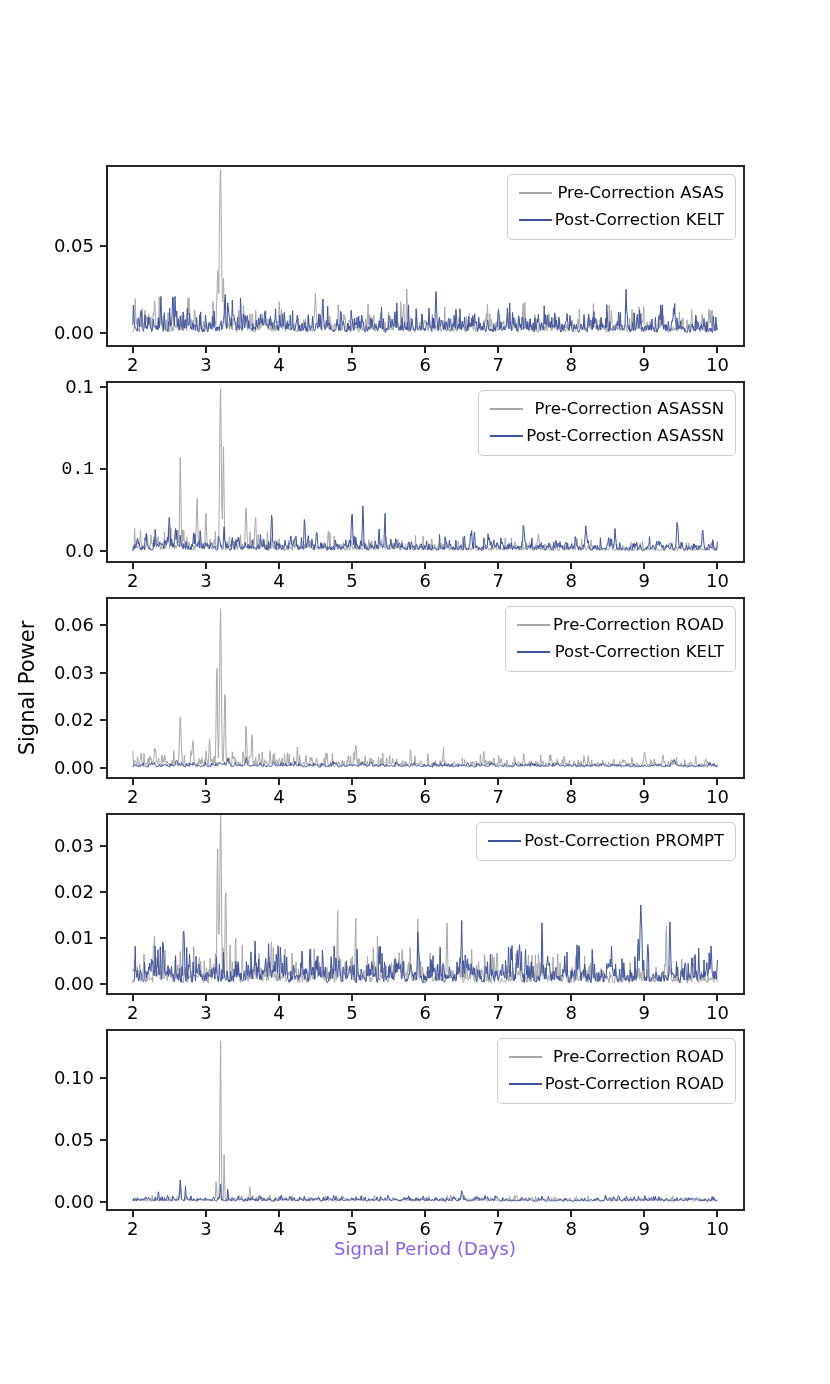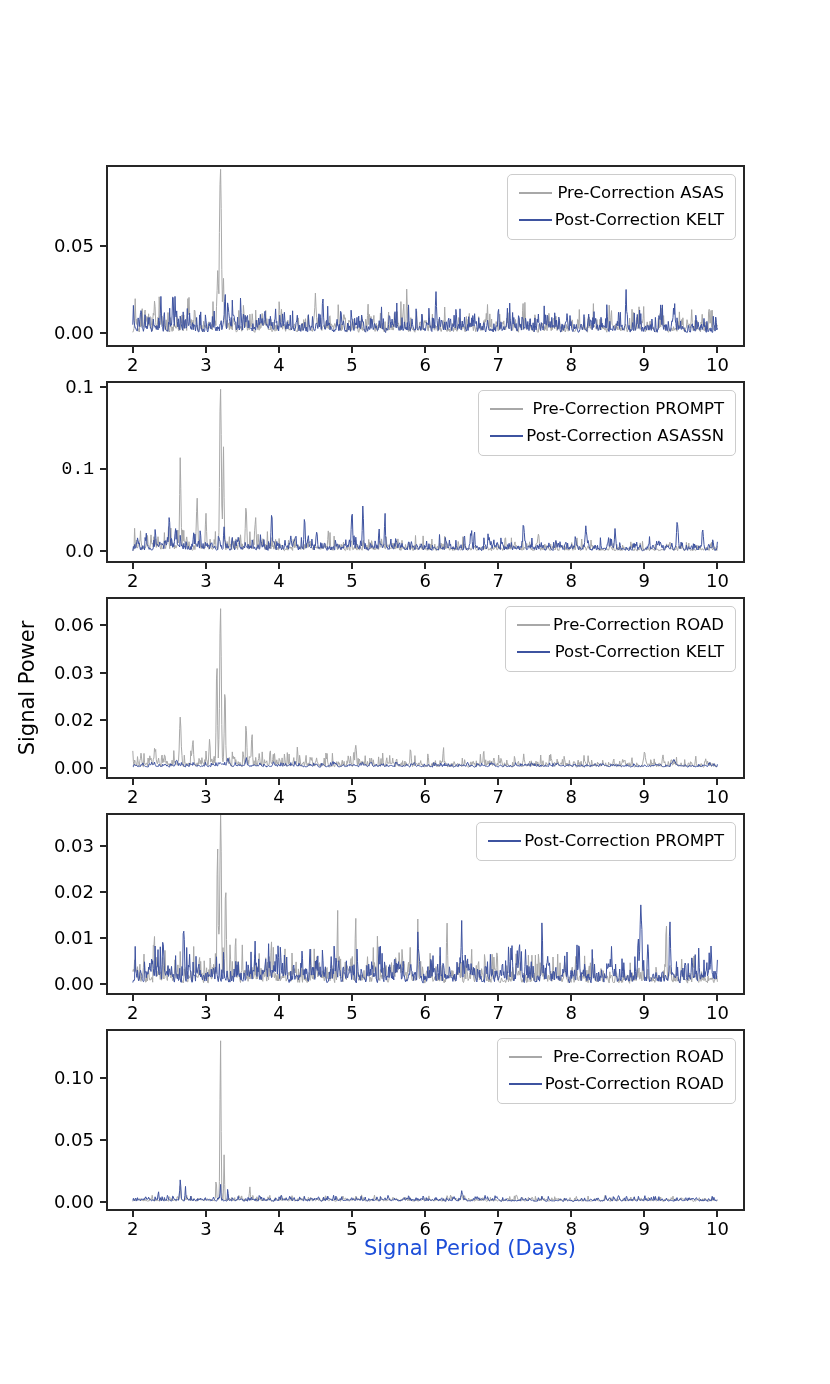--- a/index.html
+++ b/index.html
@@ -27,21 +27,21 @@
     position:absolute; top:7px; right:7px; z-index:2;
     background:#ffffff; border:1px solid #cccccc; border-radius:5px;
     padding:9px 11px 9px 11px; display:flex; flex-direction:column; gap:8px;
   }
   .legend-item { display:flex; align-items:center; gap:3px;justify-content:space-between; }
   .legend-line { width:33px; height:0; border-top:2px solid #000; flex:none; }
   .legend-label { font-size:16.5px; line-height:1.15; color:#000; white-space:nowrap; }
 
   .xlabel {
     position:absolute; left:425px; top:1248px; transform:translate(-50%,-50%);
-    font-size:21px; color:#1d4ed8; white-space:nowrap;margin-left:45px;
+    font-size:18px; color:#8b5cf6; white-space:nowrap;
   }
   .ylabel {
     position:absolute; left:27px; top:688px; transform:translate(-50%,-50%) rotate(-90deg);
     font-size:21px; color:#000; white-space:nowrap;
   }
 </style>
 </head>
 <body>
 
 <div class="figure">
@@ -111,21 +111,21 @@
         <div class="x-tick-label" style="left: 609.425px;">10</div>
         <div class="y-tick" style="top: 168.157px;"></div>
         <div class="y-tick-label" style="top: 168.157px;">0.0</div>
         <div class="y-tick" style="top: 86.129px;"></div>
         <div class="y-tick-label" style="top: 86.129px; font-family: Liberation Mono, monospace;">0.1</div>
         <div class="y-tick" style="top: 4.10138px;"></div>
         <div class="y-tick-label" style="top: 4.10138px;">0.1</div>
         <div class="legend">
           <div class="legend-item">
             <span class="legend-line" style="border-top-color: rgb(168, 168, 168);"></span>
-            <span class="legend-label">Pre-Correction PROMPT</span>
+            <span class="legend-label">Pre-Correction ASASSN</span>
           </div>
           <div class="legend-item">
             <span class="legend-line" style="border-top-color: rgb(62, 83, 160);"></span>
             <span class="legend-label">Post-Correction ASASSN</span>
           </div>
         </div>
       </div>
       <div class="subplot" style="top: 597px;">
         <svg class="plot-svg" viewBox="0 0 635 178" preserveAspectRatio="none">
           <path d="M24.8 151.9L25.4 162.8L26.0 166.7L26.6 161.0L27.2 162.5L27.8 163.4L28.4 166.0L28.9 166.9L29.5 157.6L30.1 163.1L30.7 163.6L31.3 166.7L31.9 161.5L32.5 159.6L33.0 154.2L33.6 159.0L34.2 164.4L34.8 167.2L35.4 167.7L36.0 154.4L36.5 163.3L37.1 165.8L37.7 165.6L38.3 164.2L38.9 164.2L39.5 166.7L40.1 159.0L40.6 162.7L41.2 164.2L41.8 156.8L42.4 160.8L43.0 159.1L43.6 162.6L44.2 165.0L44.7 165.2L45.3 160.3L45.9 159.0L46.5 149.3L47.1 152.6L47.7 150.5L48.3 160.8L48.8 163.2L49.4 164.8L50.0 161.9L50.6 159.1L51.2 163.5L51.8 164.6L52.3 165.2L52.9 167.5L53.5 158.2L54.1 156.0L54.7 163.8L55.3 159.7L55.9 163.1L56.4 156.0L57.0 156.6L57.6 161.4L58.2 164.5L58.8 162.0L59.4 162.7L60.0 166.2L60.5 165.0L61.1 164.7L61.7 166.7L62.3 164.5L62.9 166.4L63.5 166.9L64.1 161.2L64.6 165.7L65.2 165.7L65.8 151.6L66.4 161.7L67.0 164.1L67.6 162.1L68.1 163.5L68.7 164.4L69.3 166.3L69.9 162.8L70.5 161.9L71.1 151.1L71.7 129.7L72.2 118.1L72.8 128.0L73.4 147.8L74.0 156.6L74.6 165.5L75.2 167.2L75.8 168.0L76.3 156.2L76.9 164.0L77.5 164.1L78.1 164.9L78.7 164.4L79.3 167.0L79.9 164.3L80.4 164.1L81.0 166.0L81.6 166.8L82.2 166.0L82.8 151.8L83.4 156.7L83.9 153.6L84.5 145.3L85.1 141.6L85.7 155.6L86.3 162.7L86.9 164.9L87.5 167.1L88.0 166.8L88.6 165.1L89.2 163.8L89.8 166.9L90.4 165.3L91.0 159.4L91.6 161.3L92.1 164.8L92.7 161.4L93.3 165.4L93.9 158.7L94.5 163.6L95.1 164.3L95.6 163.8L96.2 166.0L96.8 160.6L97.4 165.8L98.0 152.0L98.6 160.2L99.2 162.1L99.7 166.5L100.3 165.1L100.9 152.8L101.5 140.3L102.1 148.0L102.7 163.0L103.3 162.5L103.8 159.9L104.4 161.7L105.0 166.0L105.6 160.4L106.2 157.3L106.8 163.9L107.4 159.3L107.9 133.9L108.5 79.1L109.1 69.5L109.7 126.8L110.3 159.0L110.9 140.5L111.4 109.4L112.0 34.8L112.6 9.7L113.2 57.8L113.8 125.4L114.4 158.8L115.0 162.8L115.5 157.1L116.1 134.2L116.7 95.5L117.3 100.1L117.9 146.4L118.5 162.1L119.1 162.4L119.6 161.5L120.2 160.9L120.8 164.7L121.4 158.6L122.0 162.9L122.6 166.5L123.2 166.0L123.7 167.5L124.3 152.9L124.9 159.6L125.5 157.4L126.1 159.9L126.7 158.1L127.2 163.6L127.8 160.6L128.4 164.2L129.0 165.1L129.6 165.2L130.2 162.6L130.8 164.7L131.3 165.8L131.9 163.3L132.5 164.3L133.1 167.0L133.7 167.6L134.3 166.4L134.9 152.7L135.4 155.7L136.0 160.2L136.6 165.0L137.2 159.6L137.8 127.2L138.4 131.6L139.0 148.7L139.5 164.2L140.1 161.2L140.7 165.3L141.3 157.5L141.9 158.7L142.5 157.9L143.0 157.2L143.6 140.5L144.2 135.7L144.8 158.7L145.4 166.4L146.0 161.7L146.6 162.5L147.1 166.3L147.7 158.4L148.3 163.9L148.9 166.8L149.5 165.4L150.1 161.7L150.7 159.6L151.2 154.5L151.8 159.9L152.4 165.5L153.0 163.8L153.6 166.4L154.2 152.9L154.8 161.9L155.3 166.4L155.9 166.4L156.5 160.7L157.1 163.9L157.7 163.8L158.3 162.9L158.8 161.8L159.4 166.1L160.0 165.6L160.6 164.9L161.2 165.5L161.8 154.0L162.4 151.9L162.9 162.6L163.5 164.5L164.1 164.4L164.7 160.7L165.3 155.3L165.9 163.2L166.5 154.5L167.0 159.8L167.6 165.5L168.2 164.2L168.8 160.8L169.4 164.9L170.0 163.4L170.6 166.0L171.1 159.4L171.7 160.7L172.3 162.6L172.9 164.1L173.5 164.3L174.1 158.9L174.6 165.3L175.2 166.9L175.8 166.6L176.4 155.1L177.0 160.3L177.6 165.9L178.2 165.0L178.7 167.4L179.3 153.6L179.9 162.3L180.5 164.9L181.1 155.0L181.7 164.3L182.3 167.1L182.8 166.1L183.4 166.7L184.0 165.8L184.6 164.7L185.2 162.4L185.8 158.6L186.4 164.2L186.9 165.7L187.5 162.8L188.1 165.2L188.7 161.4L189.3 148.1L189.9 155.9L190.4 164.8L191.0 167.1L191.6 156.3L192.2 161.0L192.8 166.2L193.4 167.3L194.0 165.4L194.5 164.3L195.1 164.3L195.7 162.9L196.3 166.2L196.9 165.1L197.5 161.1L198.1 156.4L198.6 164.6L199.2 166.6L199.8 164.3L200.4 164.1L201.0 167.0L201.6 166.0L202.1 158.3L202.7 160.2L203.3 161.3L203.9 158.5L204.5 162.8L205.1 166.6L205.7 164.6L206.2 165.8L206.8 167.1L207.4 163.6L208.0 161.8L208.6 158.9L209.2 162.9L209.8 163.8L210.3 165.9L210.9 166.2L211.5 167.2L212.1 165.1L212.7 166.6L213.3 164.0L213.9 167.1L214.4 166.7L215.0 165.9L215.6 166.1L216.2 159.0L216.8 165.4L217.4 167.4L217.9 154.0L218.5 160.0L219.1 154.5L219.7 163.2L220.3 165.4L220.9 167.2L221.5 168.1L222.0 168.0L222.6 167.3L223.2 166.3L223.8 167.5L224.4 154.3L225.0 163.4L225.6 165.7L226.1 167.4L226.7 167.7L227.3 164.6L227.9 164.3L228.5 162.7L229.1 165.7L229.7 167.4L230.2 162.7L230.8 165.2L231.4 163.8L232.0 166.9L232.6 165.9L233.2 167.3L233.7 164.1L234.3 161.2L234.9 166.1L235.5 165.7L236.1 162.3L236.7 166.3L237.3 166.5L237.8 166.0L238.4 166.5L239.0 161.8L239.6 164.4L240.2 156.9L240.8 160.7L241.4 162.8L241.9 164.5L242.5 157.3L243.1 163.2L243.7 165.6L244.3 167.6L244.9 167.0L245.5 155.2L246.0 153.3L246.6 161.1L247.2 150.3L247.8 146.3L248.4 151.9L249.0 163.0L249.5 166.4L250.1 159.3L250.7 165.3L251.3 160.0L251.9 162.3L252.5 164.3L253.1 165.4L253.6 162.5L254.2 162.1L254.8 164.4L255.4 165.4L256.0 162.7L256.6 165.4L257.2 156.7L257.7 163.5L258.3 166.6L258.9 165.6L259.5 162.4L260.1 165.7L260.7 166.3L261.3 166.7L261.8 159.1L262.4 163.6L263.0 163.0L263.6 159.2L264.2 164.2L264.8 166.8L265.3 160.8L265.9 165.1L266.5 165.4L267.1 165.3L267.7 166.2L268.3 165.6L268.9 166.6L269.4 167.2L270.0 166.2L270.6 157.9L271.2 164.2L271.8 166.0L272.4 166.7L273.0 159.5L273.5 165.6L274.1 165.3L274.7 154.1L275.3 163.3L275.9 166.4L276.5 166.9L277.1 165.8L277.6 166.6L278.2 161.9L278.8 158.8L279.4 164.4L280.0 163.6L280.6 164.3L281.1 164.6L281.7 156.4L282.3 164.5L282.9 164.1L283.5 165.0L284.1 164.0L284.7 159.1L285.2 163.7L285.8 163.2L286.4 165.4L287.0 167.3L287.6 167.5L288.2 160.9L288.8 160.0L289.3 164.8L289.9 164.8L290.5 166.2L291.1 167.5L291.7 165.5L292.3 166.6L292.9 164.4L293.4 163.7L294.0 166.6L294.6 161.7L295.2 165.6L295.8 167.1L296.4 166.0L296.9 162.0L297.5 165.7L298.1 163.5L298.7 166.7L299.3 165.4L299.9 165.9L300.5 165.4L301.0 164.5L301.6 163.9L302.2 150.8L302.8 151.9L303.4 159.9L304.0 166.0L304.6 167.6L305.1 164.1L305.7 164.0L306.3 166.9L306.9 156.6L307.5 164.2L308.1 164.3L308.6 164.5L309.2 165.6L309.8 167.0L310.4 163.9L311.0 166.1L311.6 164.2L312.2 164.0L312.7 161.6L313.3 165.9L313.9 164.8L314.5 165.5L315.1 166.8L315.7 165.7L316.3 167.6L316.8 167.8L317.4 167.4L318.0 167.2L318.6 167.5L319.2 166.0L319.8 154.9L320.4 158.5L320.9 164.4L321.5 167.0L322.1 168.0L322.7 167.5L323.3 166.2L323.9 164.5L324.4 166.7L325.0 163.8L325.6 166.8L326.2 163.2L326.8 166.3L327.4 161.6L328.0 165.2L328.5 167.4L329.1 167.7L329.7 165.1L330.3 166.5L330.9 167.8L331.5 165.5L332.1 161.5L332.6 163.6L333.2 164.4L333.8 162.4L334.4 163.1L335.0 154.4L335.6 148.6L336.2 163.3L336.7 162.2L337.3 164.2L337.9 164.6L338.5 164.4L339.1 166.7L339.7 167.9L340.2 167.5L340.8 166.9L341.4 167.6L342.0 165.3L342.6 167.5L343.2 164.7L343.8 164.0L344.3 164.5L344.9 167.3L345.5 165.3L346.1 162.6L346.7 164.0L347.3 166.2L347.9 167.5L348.4 167.2L349.0 166.5L349.6 164.4L350.2 165.8L350.8 167.2L351.4 164.8L352.0 166.1L352.5 166.1L353.1 167.0L353.7 167.7L354.3 159.1L354.9 164.8L355.5 166.9L356.0 167.0L356.6 160.7L357.2 163.6L357.8 164.5L358.4 164.7L359.0 167.3L359.6 167.9L360.1 168.3L360.7 168.1L361.3 166.8L361.9 167.8L362.5 163.2L363.1 162.9L363.7 166.5L364.2 165.2L364.8 162.6L365.4 162.4L366.0 165.2L366.6 164.3L367.2 166.6L367.8 167.8L368.3 161.8L368.9 165.7L369.5 166.4L370.1 164.2L370.7 164.9L371.3 166.7L371.8 165.1L372.4 155.3L373.0 163.9L373.6 163.2L374.2 163.5L374.8 163.2L375.4 154.0L375.9 152.4L376.5 164.7L377.1 166.4L377.7 160.8L378.3 166.1L378.9 164.8L379.5 165.3L380.0 161.9L380.6 164.9L381.2 165.4L381.8 161.5L382.4 163.8L383.0 165.9L383.6 162.1L384.1 166.1L384.7 166.5L385.3 161.6L385.9 159.0L386.5 162.3L387.1 165.1L387.6 166.9L388.2 165.9L388.8 165.9L389.4 164.0L390.0 166.5L390.6 156.0L391.2 161.4L391.7 164.0L392.3 164.4L392.9 159.4L393.5 160.7L394.1 164.0L394.7 166.7L395.3 167.5L395.8 167.6L396.4 163.9L397.0 164.4L397.6 166.2L398.2 167.2L398.8 161.0L399.4 165.6L399.9 164.8L400.5 166.8L401.1 167.2L401.7 166.9L402.3 166.9L402.9 167.5L403.4 167.7L404.0 168.3L404.6 163.3L405.2 166.4L405.8 166.9L406.4 157.4L407.0 160.0L407.5 164.5L408.1 165.2L408.7 166.4L409.3 164.5L409.9 163.2L410.5 162.3L411.1 166.2L411.6 164.9L412.2 164.5L412.8 167.2L413.4 166.8L414.0 167.9L414.6 163.4L415.1 161.7L415.7 154.9L416.3 160.8L416.9 163.3L417.5 166.1L418.1 166.2L418.7 167.2L419.2 166.2L419.8 165.0L420.4 166.6L421.0 165.8L421.6 162.1L422.2 164.7L422.8 167.3L423.3 161.8L423.9 166.5L424.5 164.6L425.1 163.9L425.7 166.9L426.3 164.2L426.9 165.8L427.4 166.8L428.0 162.1L428.6 166.3L429.2 164.8L429.8 162.9L430.4 166.0L430.9 167.5L431.5 165.2L432.1 164.9L432.7 156.0L433.3 164.5L433.9 167.3L434.5 164.4L435.0 161.7L435.6 166.2L436.2 166.6L436.8 167.2L437.4 167.5L438.0 163.5L438.6 164.8L439.1 164.7L439.7 166.2L440.3 165.6L440.9 164.3L441.5 156.0L442.1 161.9L442.7 155.3L443.2 159.5L443.8 161.3L444.4 164.8L445.0 166.0L445.6 167.5L446.2 163.7L446.7 163.4L447.3 165.4L447.9 165.1L448.5 165.9L449.1 160.2L449.7 163.8L450.3 162.8L450.8 166.7L451.4 165.7L452.0 165.4L452.6 165.0L453.2 163.7L453.8 165.5L454.4 160.4L454.9 164.0L455.5 166.8L456.1 157.3L456.7 160.7L457.3 163.7L457.9 166.8L458.5 164.1L459.0 166.3L459.6 164.4L460.2 166.9L460.8 167.5L461.4 161.4L462.0 166.0L462.5 166.4L463.1 167.1L463.7 167.3L464.3 167.6L464.9 166.4L465.5 162.7L466.1 162.6L466.6 162.9L467.2 165.1L467.8 167.0L468.4 168.0L469.0 168.3L469.6 163.8L470.2 161.0L470.7 165.7L471.3 167.4L471.9 163.4L472.5 166.2L473.1 162.2L473.7 166.4L474.3 167.5L474.8 168.1L475.4 164.4L476.0 156.4L476.6 162.1L477.2 162.6L477.8 164.1L478.3 165.6L478.9 167.6L479.5 165.2L480.1 156.7L480.7 163.2L481.3 163.1L481.9 166.5L482.4 167.0L483.0 167.8L483.6 161.0L484.2 164.4L484.8 166.8L485.4 166.4L486.0 165.1L486.5 166.6L487.1 164.4L487.7 167.1L488.3 167.0L488.9 166.8L489.5 163.0L490.1 165.1L490.6 164.2L491.2 165.6L491.8 167.3L492.4 165.0L493.0 167.1L493.6 165.6L494.1 165.6L494.7 161.2L495.3 164.3L495.9 165.9L496.5 166.6L497.1 165.7L497.7 163.8L498.2 166.9L498.8 167.4L499.4 167.4L500.0 167.8L500.6 163.2L501.2 165.5L501.8 165.4L502.3 165.2L502.9 164.7L503.5 166.7L504.1 166.9L504.7 164.7L505.3 161.7L505.9 160.1L506.4 165.8L507.0 167.0L507.6 166.7L508.2 164.7L508.8 166.6L509.4 166.8L509.9 167.0L510.5 167.2L511.1 165.8L511.7 162.1L512.3 165.9L512.9 167.6L513.5 164.8L514.0 163.6L514.6 160.5L515.2 163.4L515.8 161.3L516.4 161.7L517.0 161.1L517.6 165.5L518.1 165.8L518.7 166.4L519.3 164.0L519.9 166.7L520.5 166.0L521.1 163.7L521.6 166.9L522.2 164.8L522.8 167.1L523.4 162.6L524.0 158.7L524.6 164.9L525.2 166.7L525.7 167.4L526.3 167.8L526.9 168.1L527.5 167.1L528.1 167.3L528.7 163.8L529.3 166.0L529.8 165.4L530.4 167.3L531.0 167.5L531.6 167.6L532.2 167.8L532.8 167.6L533.4 167.6L533.9 167.0L534.5 164.9L535.1 161.9L535.7 159.0L536.3 153.1L536.9 154.1L537.4 158.7L538.0 162.0L538.6 164.0L539.2 165.2L539.8 166.0L540.4 165.1L541.0 164.8L541.5 165.2L542.1 167.4L542.7 160.7L543.3 162.6L543.9 165.9L544.5 164.2L545.1 164.9L545.6 165.6L546.2 159.9L546.8 165.1L547.4 163.6L548.0 166.9L548.6 167.7L549.2 166.3L549.7 165.9L550.3 167.3L550.9 164.2L551.5 164.4L552.1 164.4L552.7 166.5L553.2 167.5L553.8 164.4L554.4 159.2L555.0 155.9L555.6 160.6L556.2 164.0L556.8 162.6L557.3 164.4L557.9 166.7L558.5 167.6L559.1 167.1L559.7 166.8L560.3 162.5L560.9 165.1L561.4 166.9L562.0 167.7L562.6 162.3L563.2 160.8L563.8 161.0L564.4 166.2L565.0 165.5L565.5 165.0L566.1 160.8L566.7 164.8L567.3 163.1L567.9 166.1L568.5 158.1L569.0 164.8L569.6 166.3L570.2 166.7L570.8 165.6L571.4 167.1L572.0 166.3L572.6 165.5L573.1 163.8L573.7 166.7L574.3 167.1L574.9 166.5L575.5 166.2L576.1 167.7L576.7 160.6L577.2 165.2L577.8 167.5L578.4 166.5L579.0 167.2L579.6 166.9L580.2 164.2L580.8 163.9L581.3 165.3L581.9 167.5L582.5 162.7L583.1 164.1L583.7 163.7L584.3 166.3L584.8 165.9L585.4 167.2L586.0 167.7L586.6 166.7L587.2 162.2L587.8 157.2L588.4 164.5L588.9 166.3L589.5 166.5L590.1 166.0L590.7 166.6L591.3 167.6L591.9 165.8L592.5 167.4L593.0 164.5L593.6 164.9L594.2 167.1L594.8 167.7L595.4 168.1L596.0 167.9L596.6 162.6L597.1 162.7L597.7 159.8L598.3 163.1L598.9 165.4L599.5 162.2L600.1 163.7L600.6 165.1L601.2 167.0L601.8 163.1L602.4 163.8L603.0 167.0L603.6 167.3L604.2 164.3L604.7 165.7L605.3 167.0L605.9 167.4L606.5 164.7L607.1 166.1L607.7 167.7L608.3 168.1L608.8 167.3L609.4 166.9" fill="none" stroke="#a8a8a8" stroke-width="1"></path>

